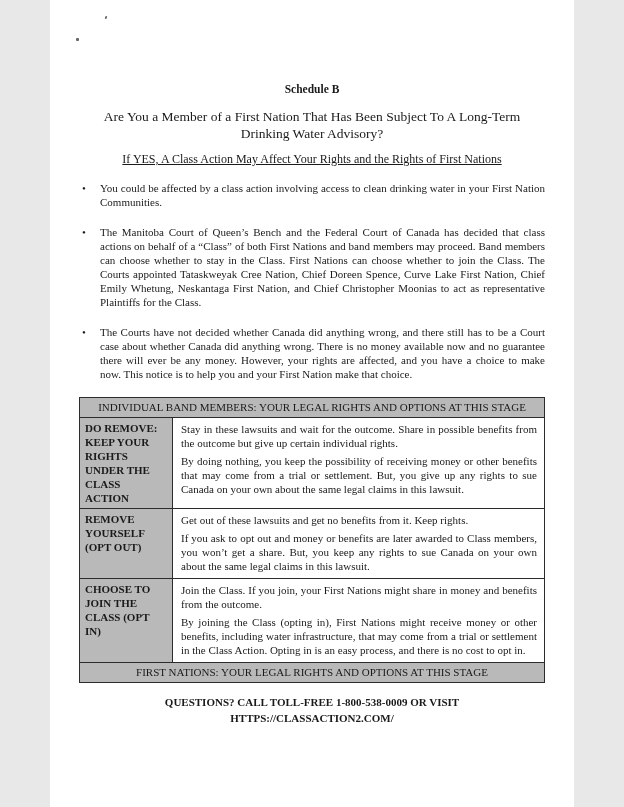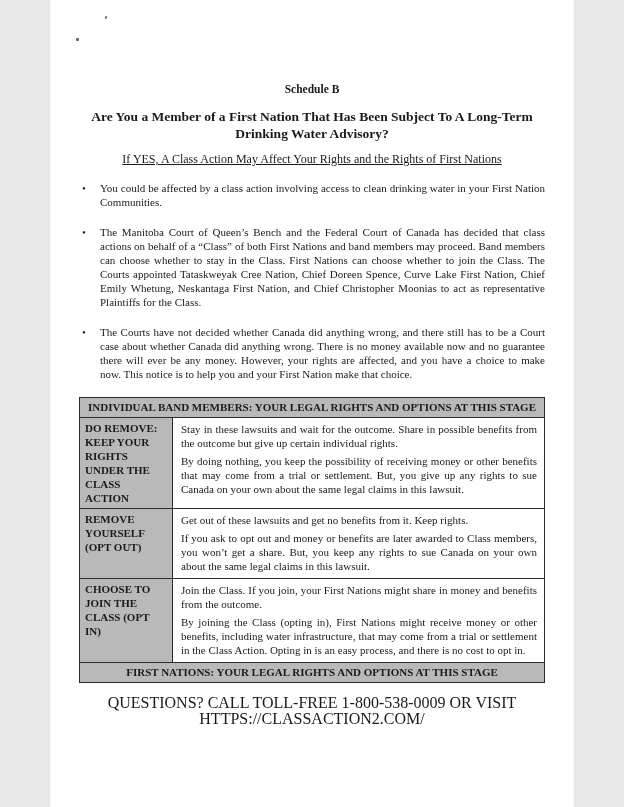--- a/index.html
+++ b/index.html
@@ -25,21 +25,21 @@
   .content{
     width:466px;
     margin:0 auto;
     padding-top:83px;
   }
   .schedule{
     font-size:11.5px;font-weight:bold;text-align:center;
     margin-bottom:14px;
   }
   .title{
-    font-size:13.5px;font-weight:bold;text-align:center;line-height:16.5px;
+    font-size:13.5px;font-weight:normal;text-align:center;line-height:16.5px;
     margin-bottom:10px;
   }
   .subtitle{
     font-size:12px;text-align:center;margin-bottom:14px;text-decoration:underline;
   }
   .court-note{
     font-size:12px;text-align:center;margin-bottom:15px;
   }
   .bullets{list-style:none;}
   .bullet{
@@ -58,21 +58,21 @@
     border-collapse:collapse;
     margin-top:0;
   }
   .options-table td{
     border:1.5px solid var(--border);
     vertical-align:top;
     font-size:11px;
   }
   .sec-header{
     background:var(--gray);
-    font-weight:bold;
+    font-weight:normal;
     text-align:center;
     font-size:11.5px;
     line-height:15px;
     padding:2px 6px;
   }
   .opt-cell{
     background:var(--gray);
     font-weight:bold;
     width:93px;
     padding:3px 8px 3px 5px;
@@ -86,21 +86,21 @@
   .desc-cell .summary{
     font-weight:normal;
     text-align:justify;
     margin-bottom:4px;
   }
   .desc-cell .detail{
     text-align:justify;
   }
   .footer{
     margin-top:12px;
-    font-size:16px;font-weight:normal;
+    font-size:11px;font-weight:bold;
     text-align:center;line-height:15.5px;
   }
 </style>
 </head>
 <body>
 
 <div class="page">
   <div class="artifact a1"></div>
   <div class="artifact a2"></div>
 

